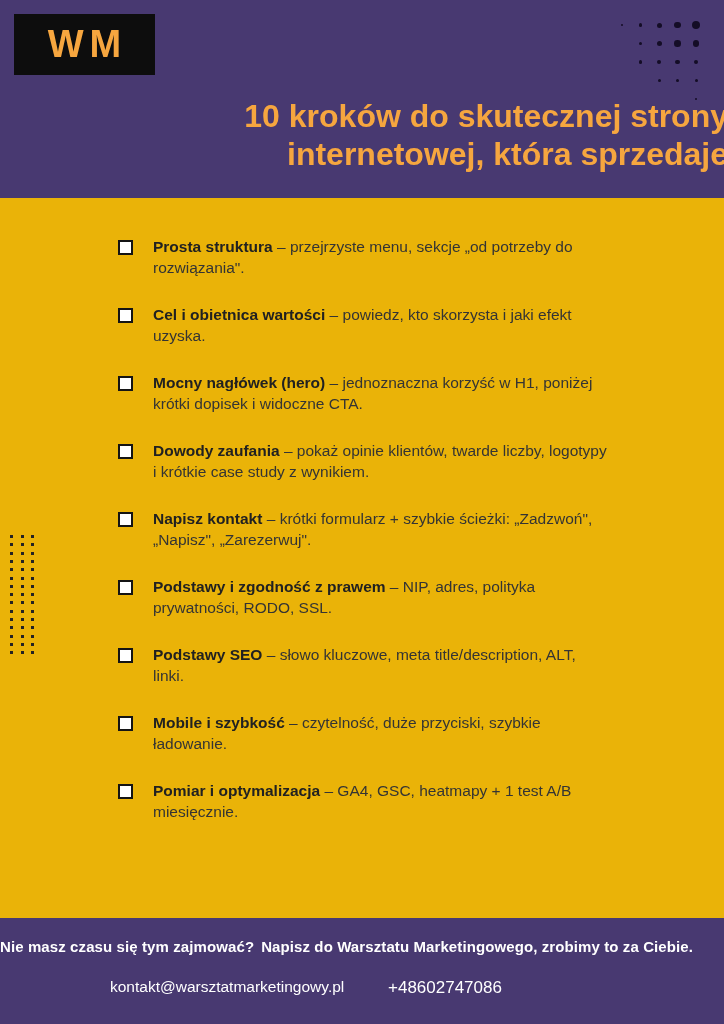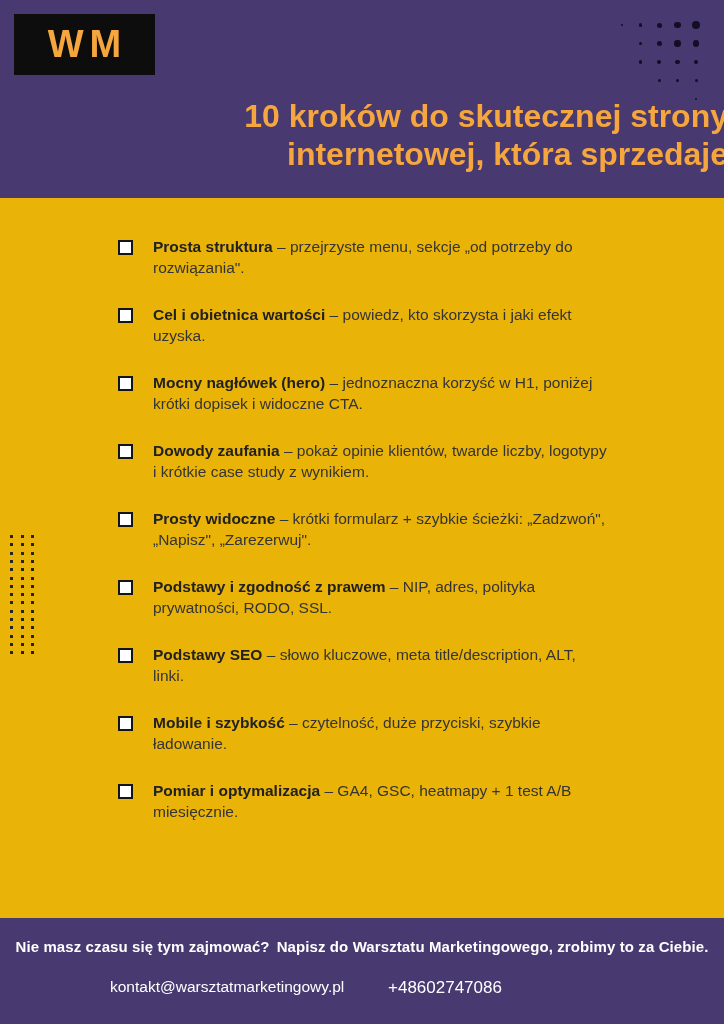--- a/index.html
+++ b/index.html
@@ -62,21 +62,21 @@
   .item-text strong { color:#212121; }
 
   
   .footer {
     position:absolute; top:918px; left:0;
     width:724px; height:106px;
     background:var(--purple, #483971);
     color:#ffffff;
   }
   .cta {
-    text-align:center; font-weight:bold;
+    text-align:left; font-weight:bold;
     font-size:15px; padding-top:20px; letter-spacing:0.1px;
   }
   .cta-gap { display:inline-block; width:7px; }
   .contact-email { position:absolute; left:110px; top:60px; font-size:15.5px; }
   .contact-phone { position:absolute; left:388px; top:60px; font-size:17px; }
 </style>
 </head>
 <body>
 
 <div class="page">
@@ -122,21 +122,21 @@
       <div class="item">
         <span class="checkbox"></span>
         <p class="item-text"><strong>Mocny nagłówek (hero)</strong> <span>– jednoznaczna korzyść w H1, poniżej krótki dopisek i widoczne CTA.</span></p>
       </div>
       <div class="item">
         <span class="checkbox"></span>
         <p class="item-text"><strong>Dowody zaufania</strong> <span>– pokaż opinie klientów, twarde liczby, logotypy i krótkie case study z wynikiem.</span></p>
       </div>
       <div class="item">
         <span class="checkbox"></span>
-        <p class="item-text"><strong>Prosty widoczne</strong> <span>– krótki formularz + szybkie ścieżki: „Zadzwoń", „Napisz", „Zarezerwuj".</span></p>
+        <p class="item-text"><strong>Napisz kontakt</strong> <span>– krótki formularz + szybkie ścieżki: „Zadzwoń", „Napisz", „Zarezerwuj".</span></p>
       </div>
       <div class="item">
         <span class="checkbox"></span>
         <p class="item-text"><strong>Podstawy i zgodność z prawem</strong> <span>– NIP, adres, polityka prywatności, RODO, SSL.</span></p>
       </div>
       <div class="item">
         <span class="checkbox"></span>
         <p class="item-text"><strong>Podstawy SEO</strong> <span>– słowo kluczowe, meta title/description, ALT, linki.</span></p>
       </div>
       <div class="item">

